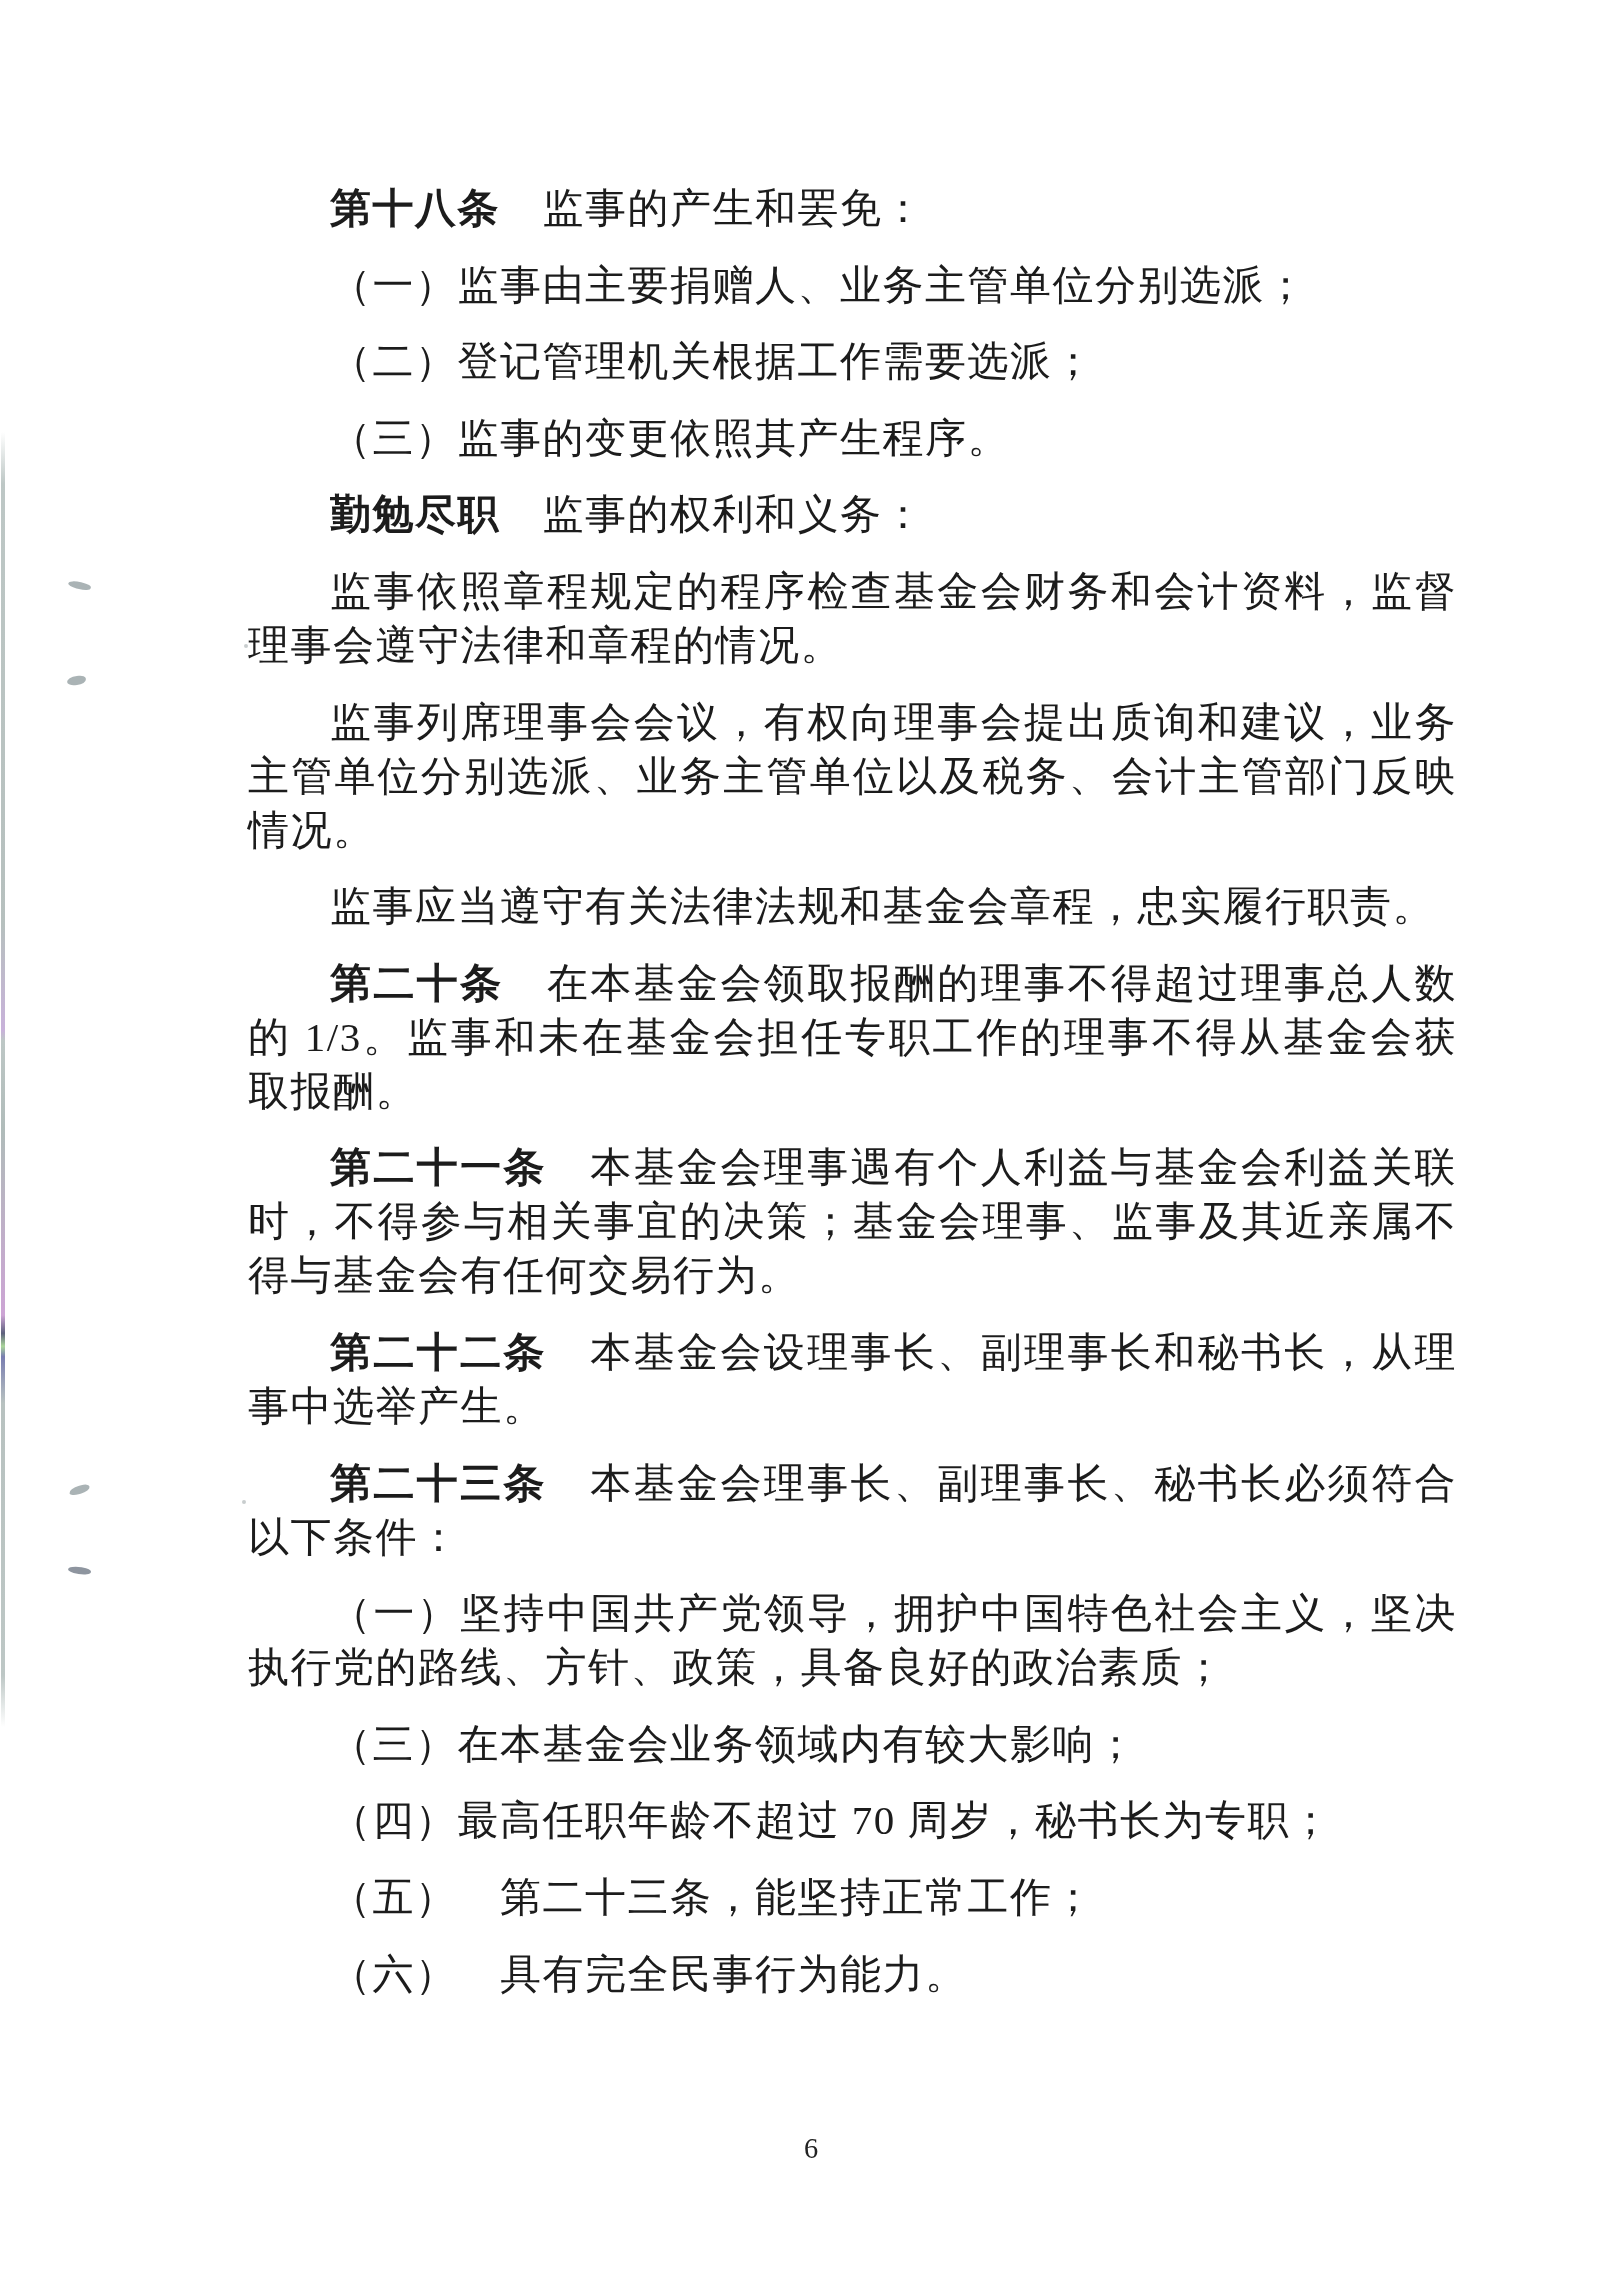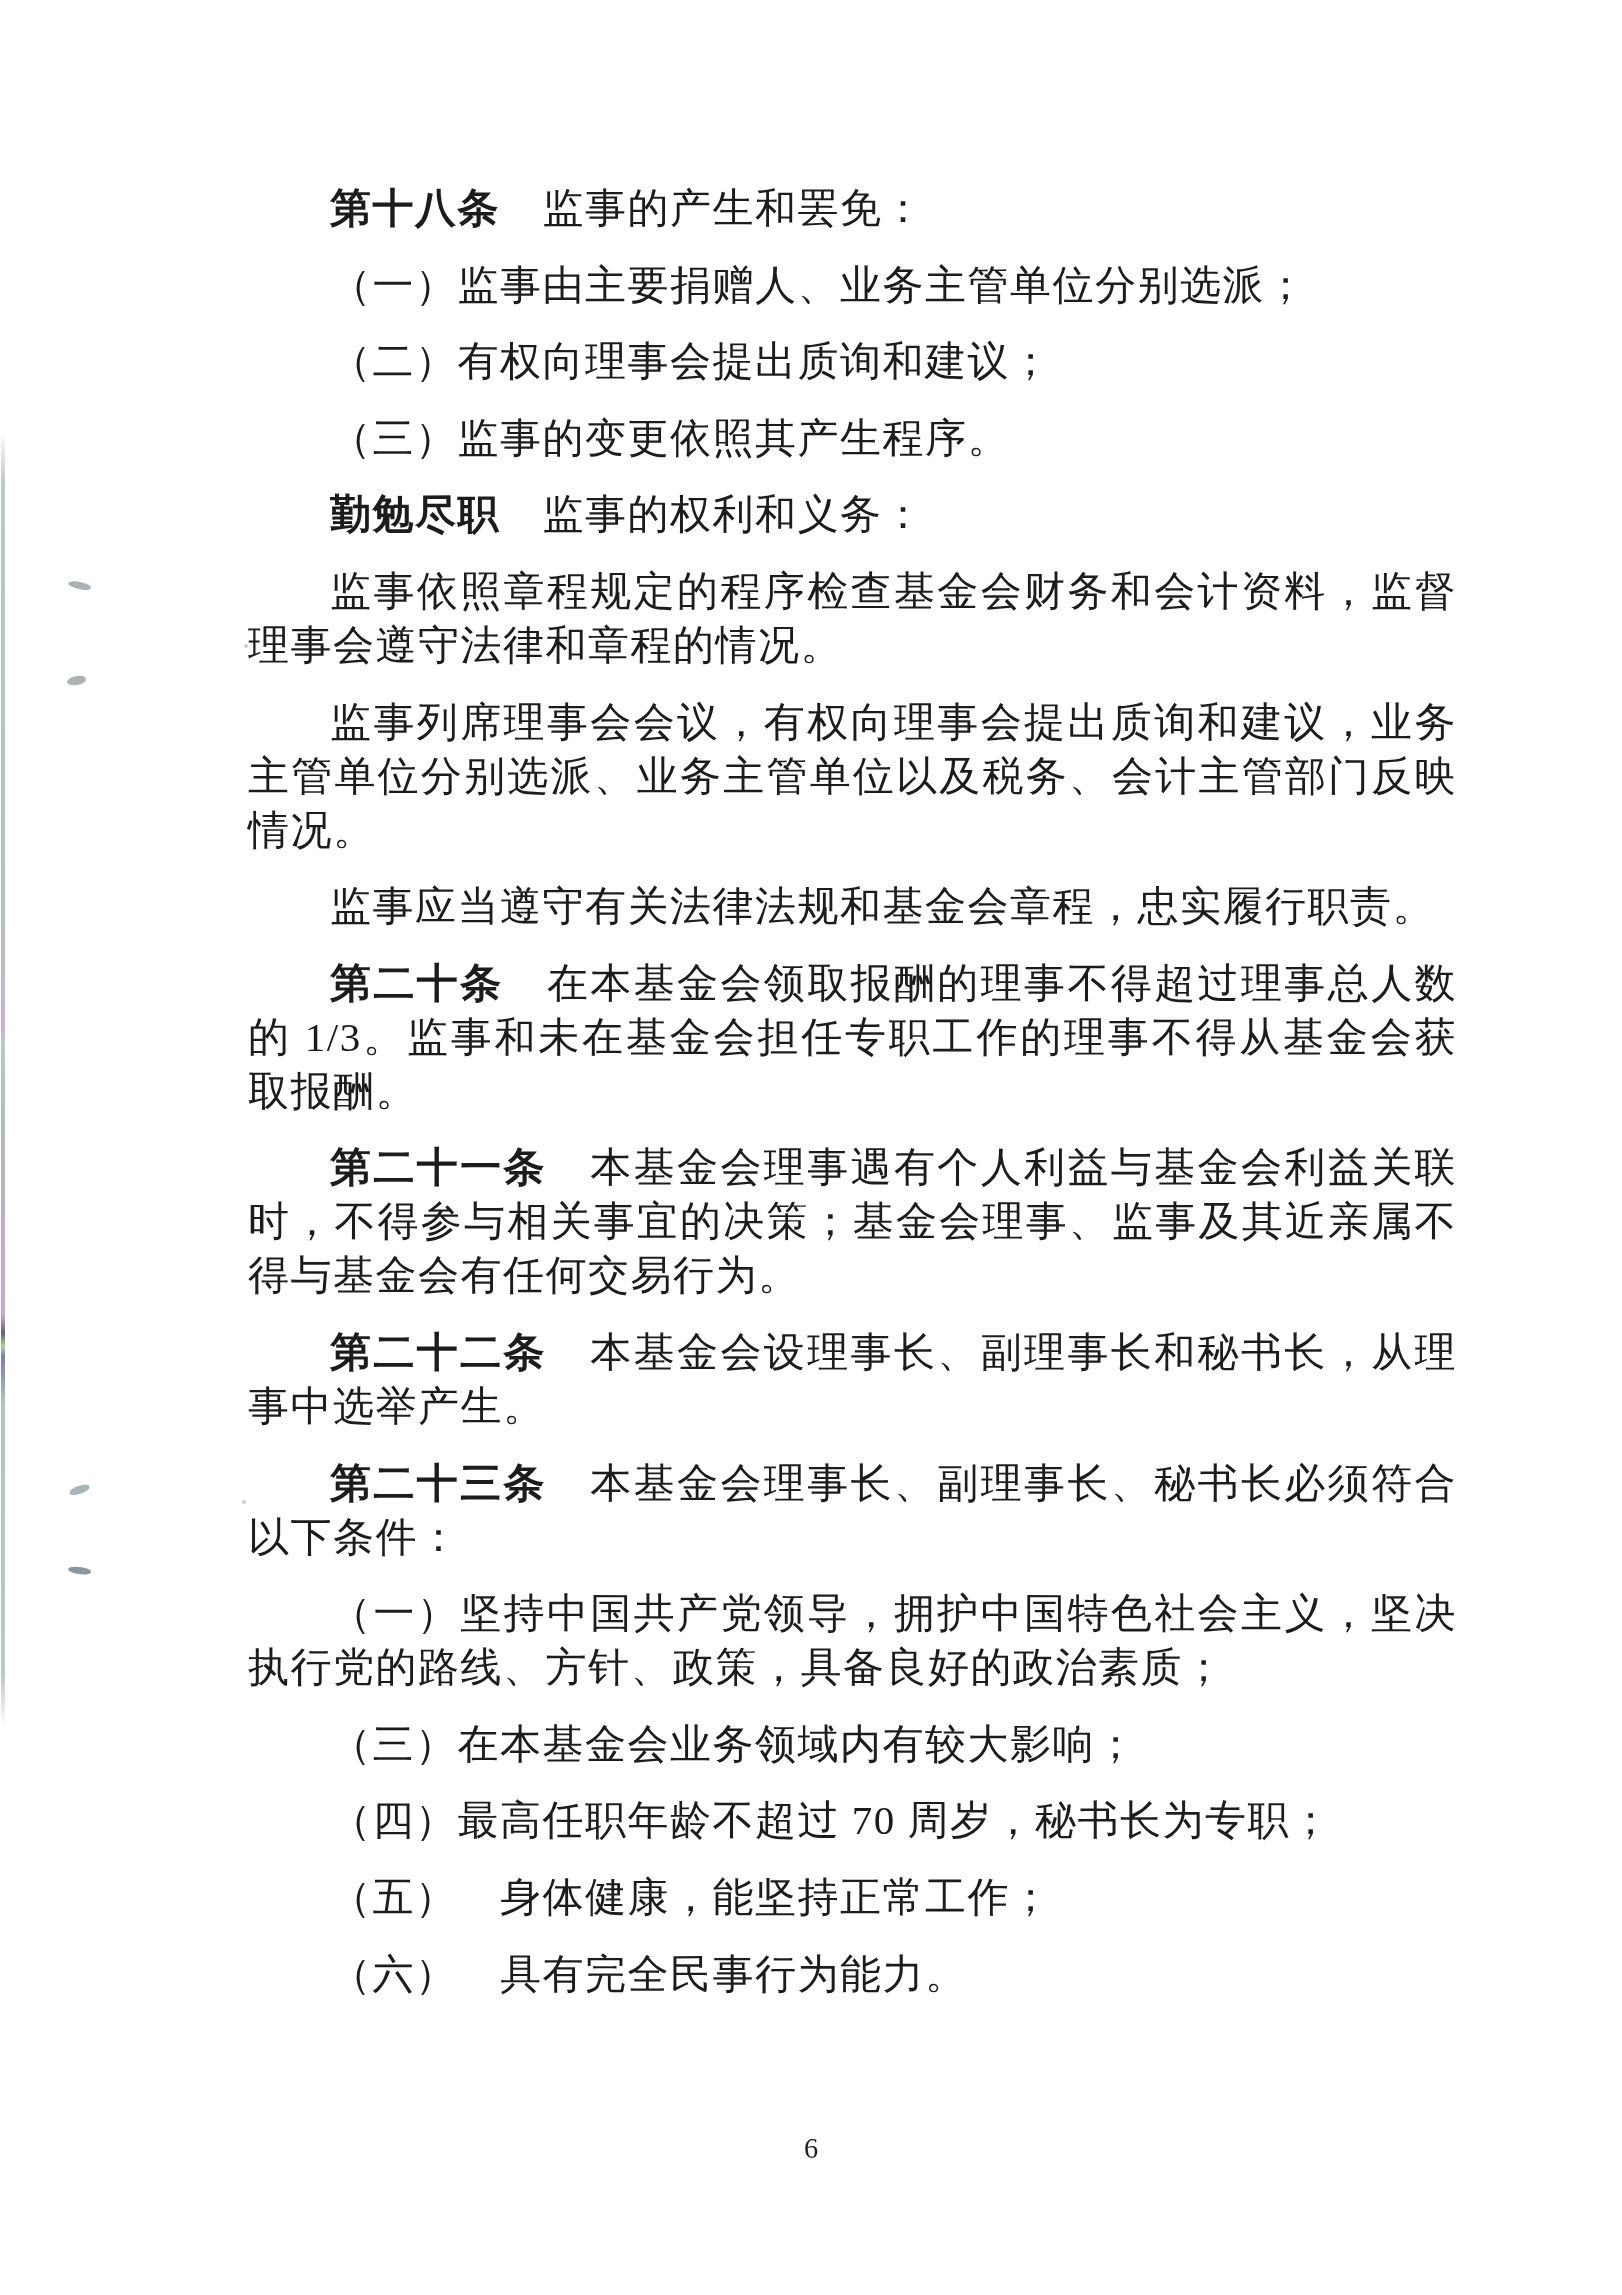--- a/index.html
+++ b/index.html
@@ -98,32 +98,32 @@
   <div class="smudge s1"></div>
   <div class="smudge s2"></div>
   <div class="smudge s3"></div>
   <div class="smudge s4"></div>
   <div class="speck p1"></div>
   <div class="speck p2"></div>
 
   <main class="content" id="paragraphs">
       <p class="para"><b>第十八条</b>　监事的产生和罢免：</p>
       <p class="para">（一）监事由主要捐赠人、业务主管单位分别选派；</p>
-      <p class="para">（二）有权向理事会提出质询和建议；</p>
+      <p class="para">（二）登记管理机关根据工作需要选派；</p>
       <p class="para">（三）监事的变更依照其产生程序。</p>
       <p class="para"><b>勤勉尽职</b>　监事的权利和义务：</p>
       <p class="para">监事依照章程规定的程序检查基金会财务和会计资料，监督理事会遵守法律和章程的情况。</p>
       <p class="para">监事列席理事会会议，有权向理事会提出质询和建议，业务主管单位分别选派、业务主管单位以及税务、会计主管部门反映情况。</p>
       <p class="para">监事应当遵守有关法律法规和基金会章程，忠实履行职责。</p>
       <p class="para"><b>第二十条</b>　在本基金会领取报酬的理事不得超过理事总人数的 1/3。监事和未在基金会担任专职工作的理事不得从基金会获取报酬。</p>
       <p class="para"><b>第二十一条</b>　本基金会理事遇有个人利益与基金会利益关联时，不得参与相关事宜的决策；基金会理事、监事及其近亲属不得与基金会有任何交易行为。</p>
       <p class="para"><b>第二十二条</b>　本基金会设理事长、副理事长和秘书长，从理事中选举产生。</p>
       <p class="para"><b>第二十三条</b>　本基金会理事长、副理事长、秘书长必须符合以下条件：</p>
       <p class="para">（一）坚持中国共产党领导，拥护中国特色社会主义，坚决执行党的路线、方针、政策，具备良好的政治素质；</p>
       <p class="para">（三）在本基金会业务领域内有较大影响；</p>
       <p class="para">（四）最高任职年龄不超过 70 周岁，秘书长为专职；</p>
-      <p class="para">（五）　身体健康，能坚持正常工作；</p>
+      <p class="para">（五）　第二十三条，能坚持正常工作；</p>
       <p class="para">（六）　具有完全民事行为能力。</p>
     </main>
 
   <div class="page-number">6</div>
 </div>
 
 
 </body></html>

